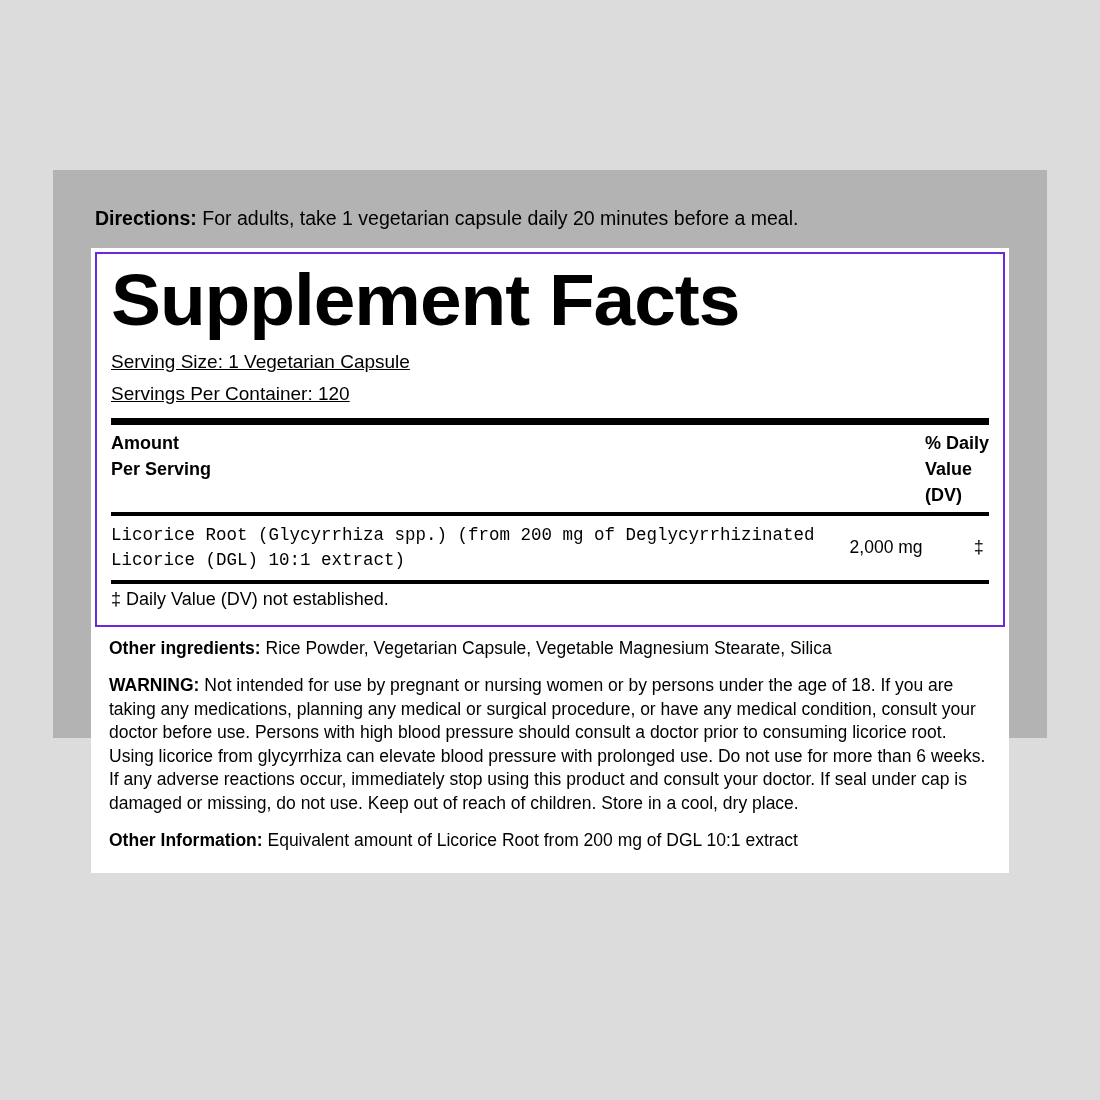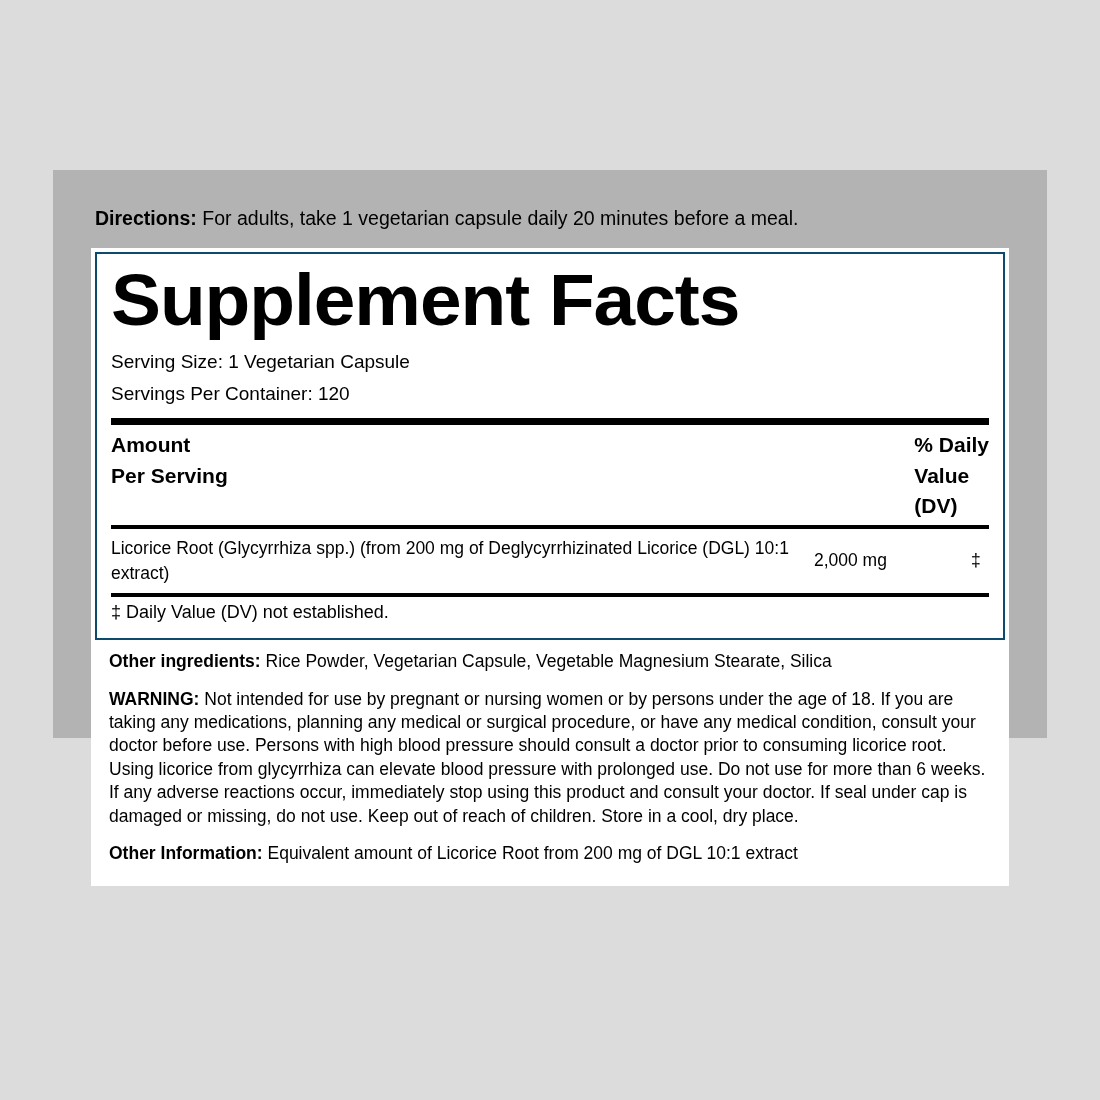--- a/index.html
+++ b/index.html
@@ -40,21 +40,21 @@
   .white-card {
     position: absolute;
     left: 38px;
     top: 78px;
     width: 918px;
     background: #ffffff;
   }
 
   .facts-box {
     margin: 4px 4px 0 4px;
-    border: 2px solid #0c4a6e;
+    border: 2px solid #6d28d9;
     padding: 0 0 0 0;
     background: #fff;
     box-sizing: border-box;
     width: 910px;
   }
 
   .facts-inner {
     padding: 6px 14px 10px 14px;
   }
 
@@ -65,50 +65,51 @@
     letter-spacing: -1px;
     line-height: 1.08;
     margin: 2px 0 6px 0;
     transform: scaleX(1.04);
     transform-origin: left center;
   }
 
   .serving-line {
     font-size: 19px;
     line-height: 1.72;
+    text-decoration: underline;
   }
 
   .rule-thick {
     border-top: 7px solid #000;
     margin-top: 7px;
   }
   .rule-mid {
     border-top: 4px solid #000;
   }
 
   .amount-row {
     display: flex;
     justify-content: space-between;
     align-items: flex-start;
     padding: 5px 0 4px 0;
     font-weight: bold;
-    font-size: 21px;
+    font-size: 18px;
     line-height: 1.45;
   }
   .amount-left { text-align: left; }
   .amount-right { }
 
   .ingredient-row {
     display: flex;
     align-items: center;
     padding: 7px 0 8px 0;
     font-size: 17.5px;
     line-height: 1.38;
   }
-  .ing-name { flex: 1 1 auto; padding-right: 10px; }
+  .ing-name { flex: 1 1 auto; padding-right: 10px; font-family: Liberation Mono, monospace; }
   .ing-amt {
     width: 140px;
     text-align: left;
     padding-right: 18px;
     white-space: nowrap;
   }
   .ing-dv {
     width: 28px;
     text-align: center;
   }

